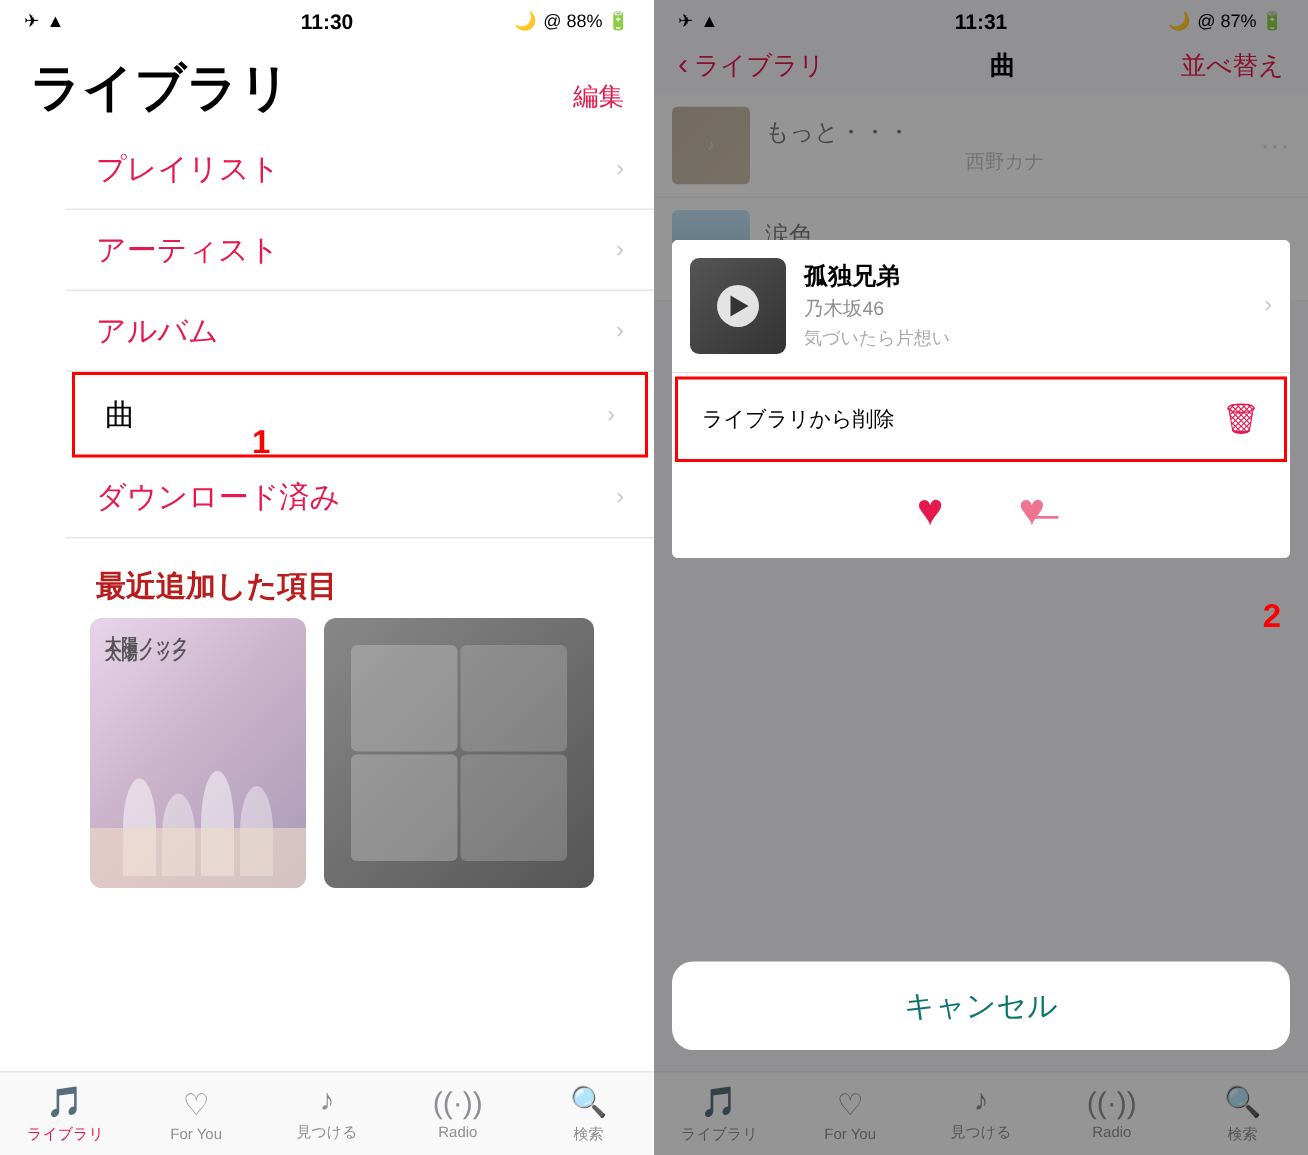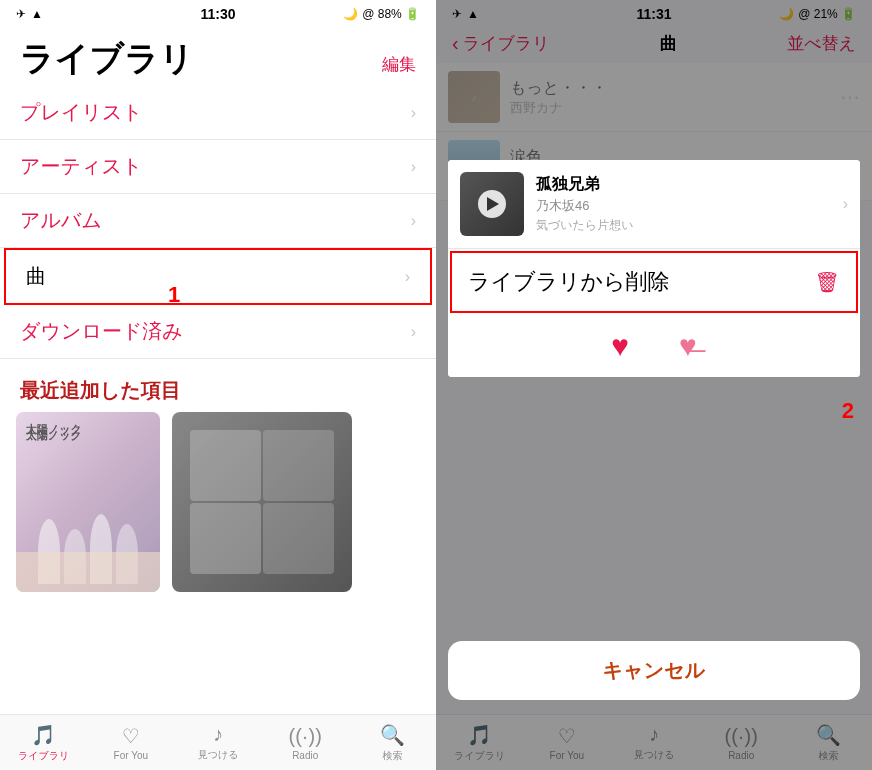--- a/index.html
+++ b/index.html
@@ -36,21 +36,21 @@
 
     .left-header {
       padding: 8px 20px 4px 20px;
       display: flex;
       justify-content: space-between;
       align-items: flex-end;
     }
     .left-title { font-size: 34px; font-weight: 700; color: #000; }
     .edit-btn { color: #e5194e; font-size: 17px; padding-bottom: 6px; }
 
-    .menu-list { flex: 1; }
+    .menu-list { flex: 1; margin-left: 44px; }
     .menu-item {
       display: flex;
       justify-content: space-between;
       align-items: center;
       padding: 13px 20px;
       border-bottom: 1px solid #e5e5ea;
     }
     .menu-item.highlighted {
       border: 2px solid red;
       margin: 0 2px;
@@ -206,21 +206,21 @@
     .song-thumb {
       width: 52px;
       height: 52px;
       border-radius: 4px;
       flex-shrink: 0;
       background: #888;
       overflow: hidden;
     }
     .song-info { flex: 1; }
     .song-title { font-size: 16px; color: #000; }
-    .song-artist { font-size: 13px; color: #8e8e93; }
+    .song-artist { font-size: 13px; color: #8e8e93; text-align: center; }
     .song-more { color: #c7c7cc; font-size: 20px; }
 
     
     .thumb-art-1 {
       width: 100%;
       height: 100%;
       background: linear-gradient(135deg, #8B7355 0%, #A0855B 100%);
       display: flex;
       align-items: center;
       justify-content: center;
@@ -298,21 +298,21 @@
     .popup-album { font-size: 12px; color: #aaa; margin-top: 2px; font-family: Liberation Mono, monospace; }
     .popup-chevron { color: #c7c7cc; font-size: 16px; }
 
     .popup-action {
       display: flex;
       justify-content: space-between;
       align-items: center;
       padding: 14px 16px;
       border-bottom: 1px solid #e5e5ea;
     }
-    .popup-action-label { font-size: 22px; color: #000; }
+    .popup-action-label { font-size: 14px; color: #000; }
     .popup-action-icon { font-size: 20px; color: #e5194e; }
 
     .popup-hearts {
       display: flex;
       justify-content: center;
       gap: 50px;
       padding: 14px 16px;
       background: #fff;
     }
     .heart-btn { font-size: 30px; color: #e5194e; }
@@ -326,22 +326,22 @@
       bottom: 70px;
       background: #fff;
       border-radius: 14px;
       z-index: 20;
     }
     .cancel-btn {
       width: 100%;
       padding: 16px;
       text-align: center;
       font-size: 20px;
-      font-weight: 700;
-      color: #c2410c;
+      font-weight: 400;
+      color: #0f766e;
     }
 
     .badge-2 {
       position: absolute;
       color: red;
       font-size: 22px;
       font-weight: 700;
       right: 18px;
       top: 398px;
       z-index: 21;
@@ -457,21 +457,21 @@
 <div class="right-panel">
 
   <div class="status-bar-right">
     <div class="status-left-icons">
       <span>✈</span>
       <span>▲</span>
     </div>
     <span class="status-time">11:31</span>
     <div class="status-right-icons">
       <span>🌙</span>
-      <span>@ 21% 🔋</span>
+      <span>@ 87% 🔋</span>
     </div>
   </div>
 
   <div class="right-nav-bar">
     <span class="back-btn">
       <span style="font-size:20px;">‹</span>
       <span>ライブラリ</span>
     </span>
     <span class="nav-title">曲</span>
     <span class="sort-btn">並べ替え</span>

